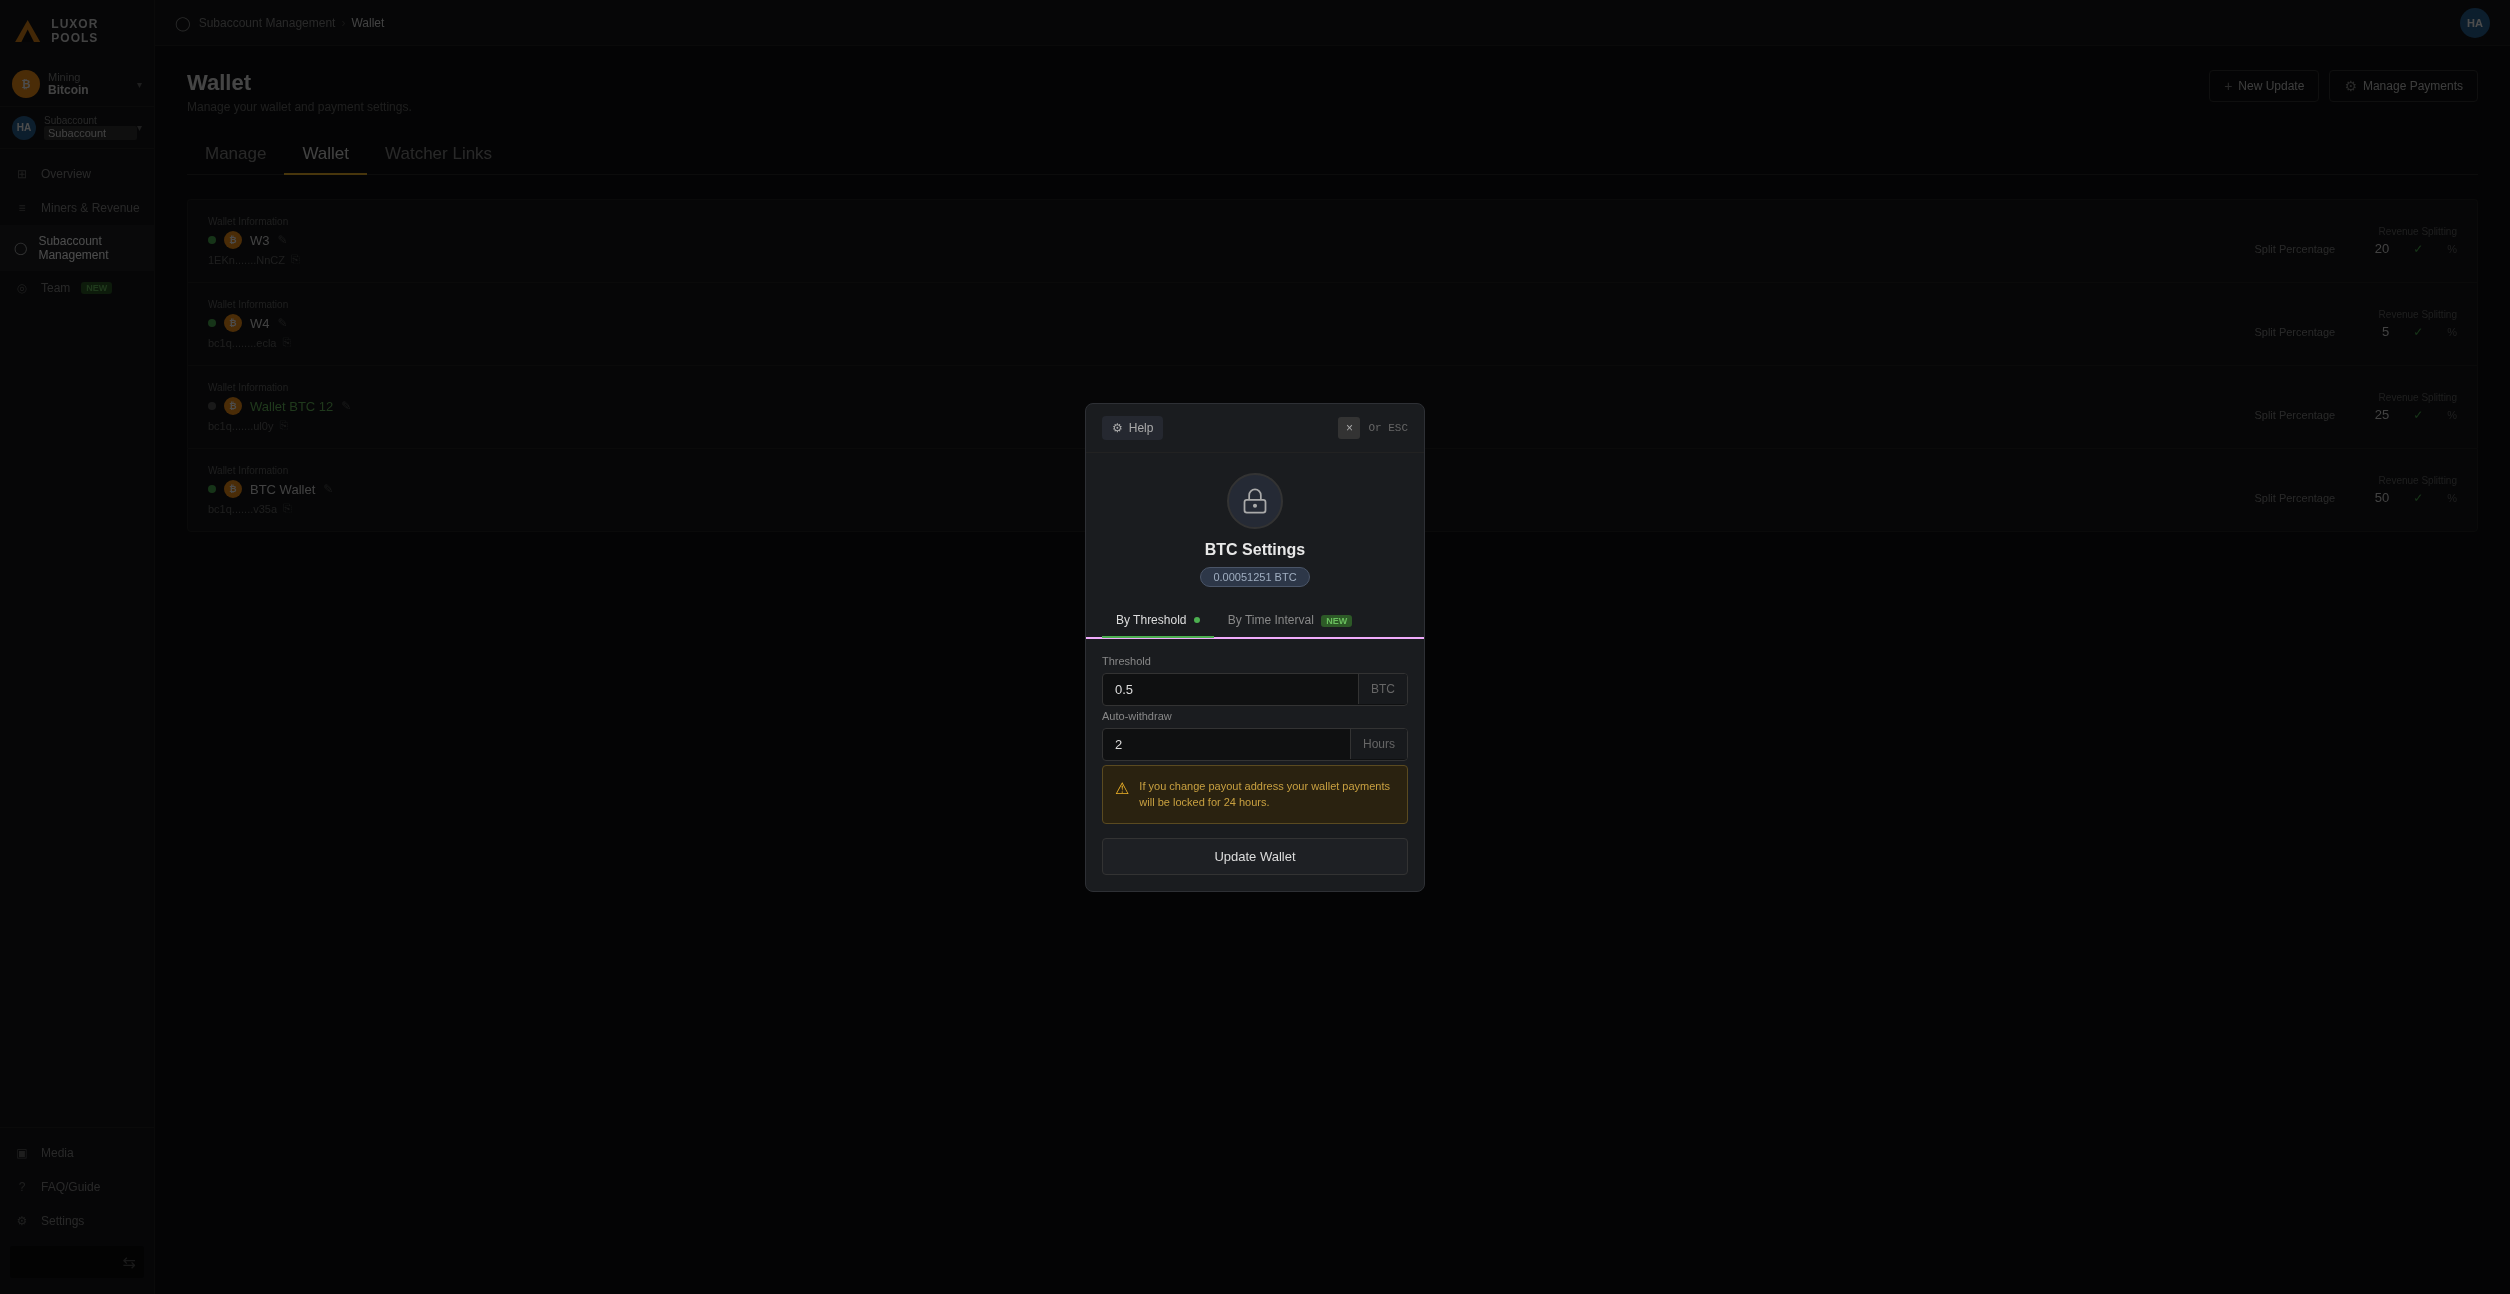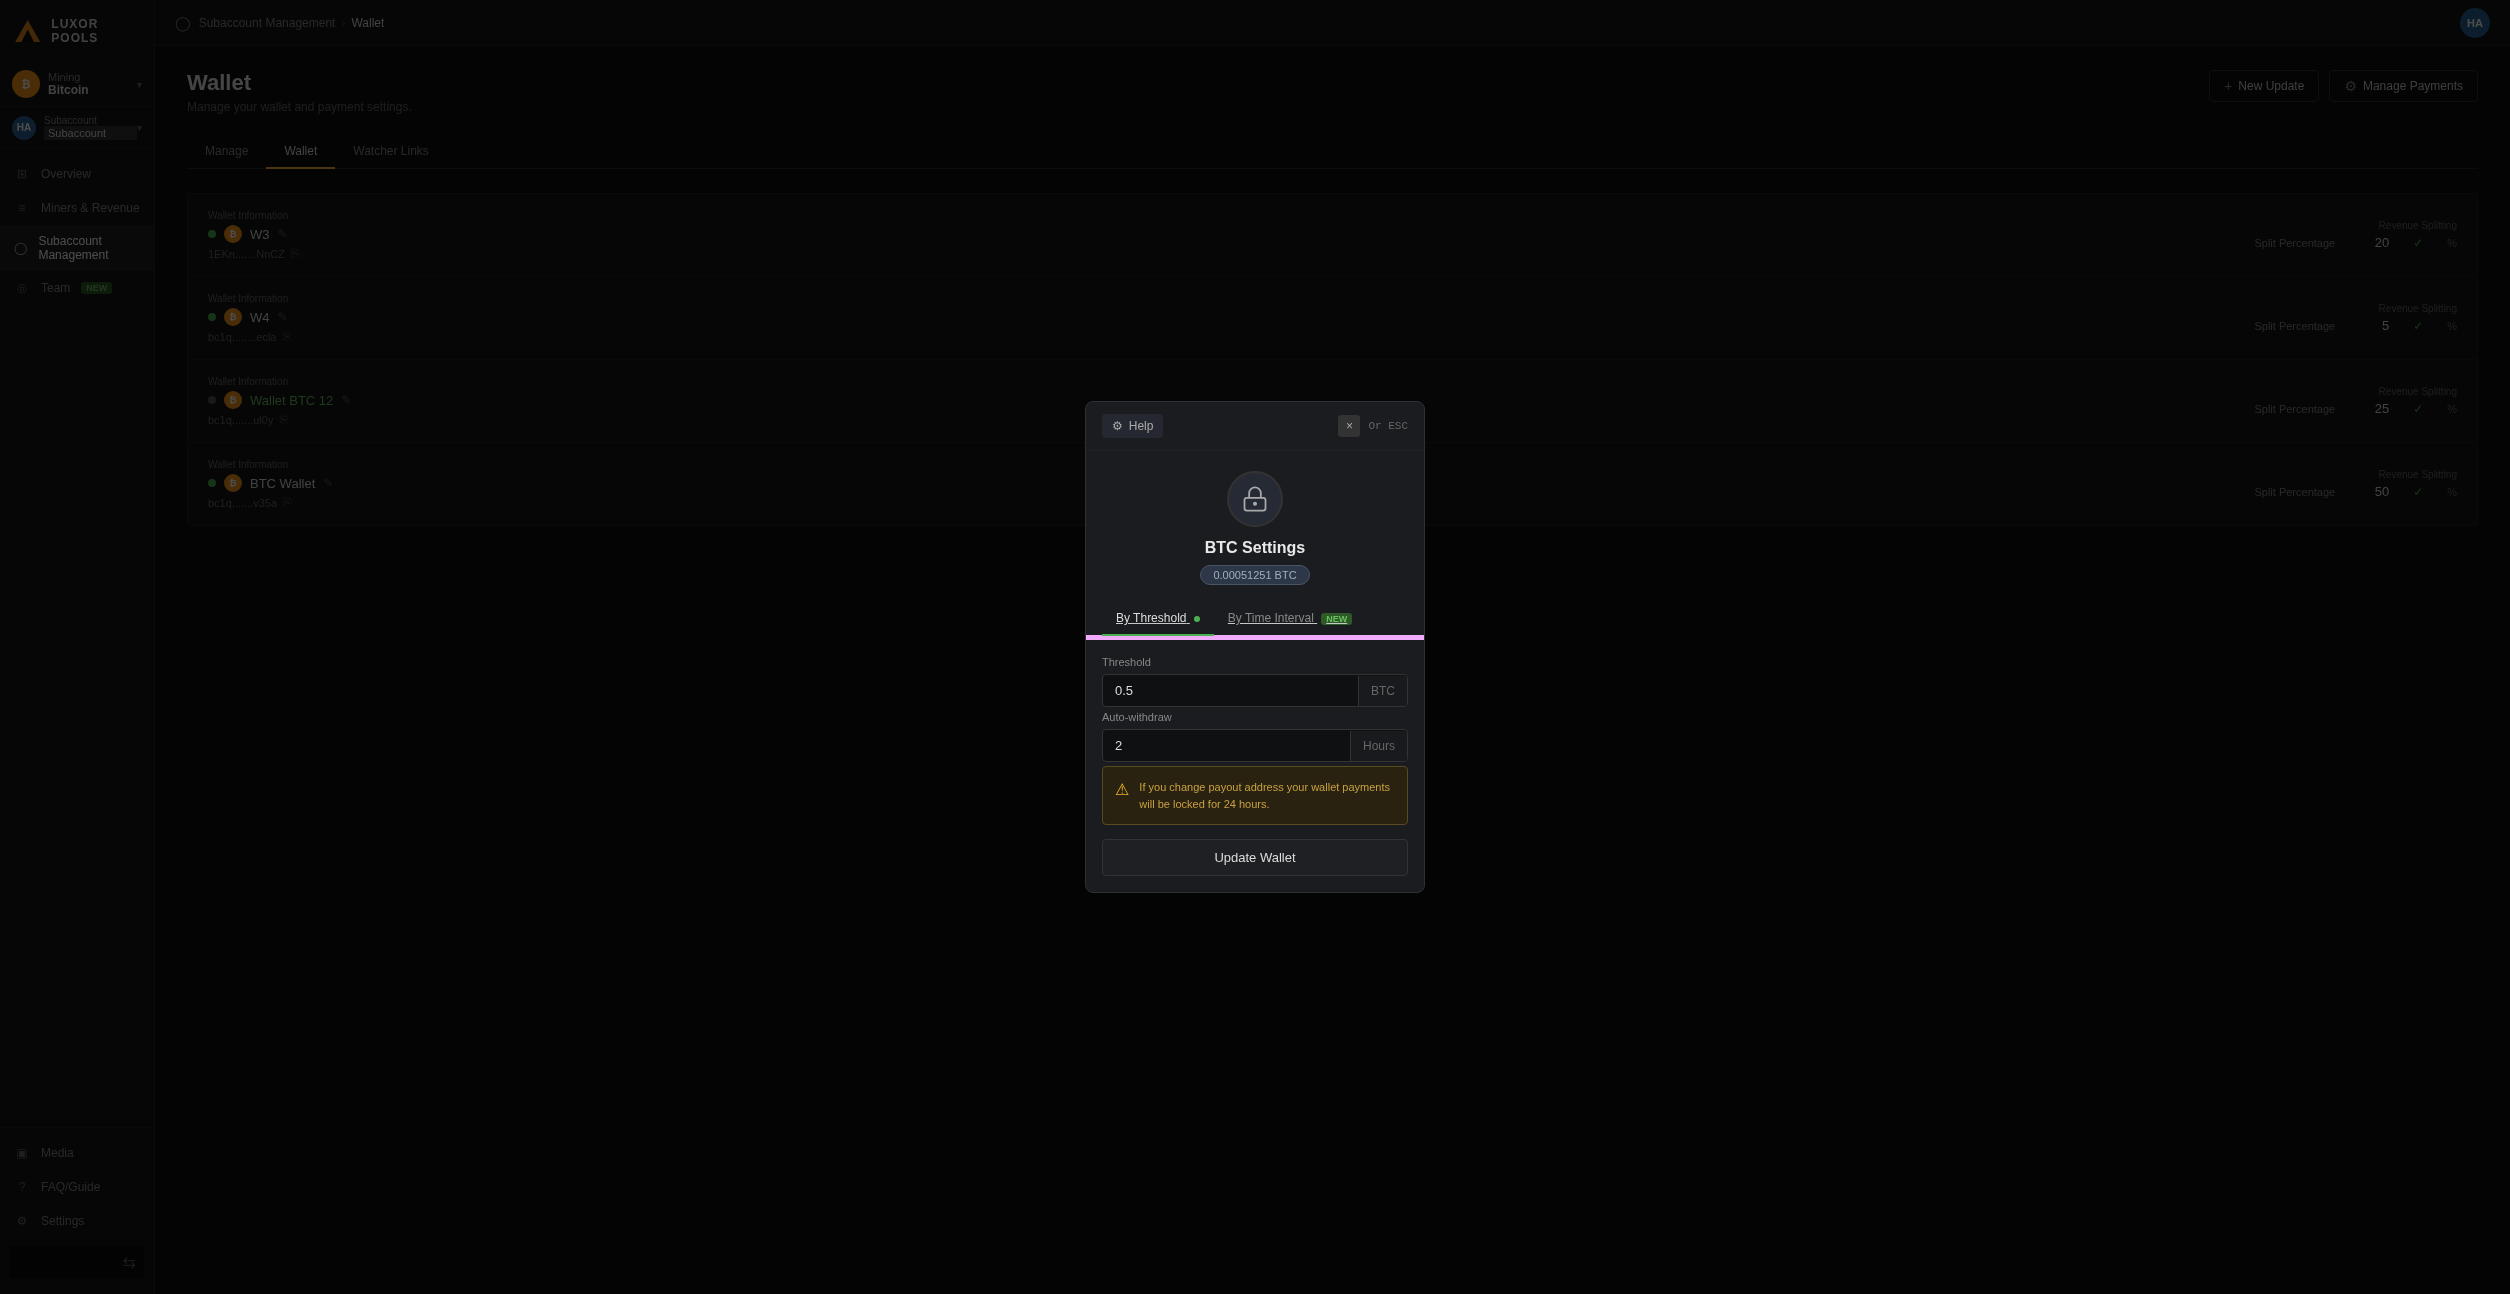--- a/index.html
+++ b/index.html
@@ -175,21 +175,21 @@
 
     
     .tab-nav {
       display: flex;
       border-bottom: 1px solid #2a2a2a;
       margin-bottom: 24px;
       gap: 0;
     }
     .tab-item {
       padding: 10px 18px;
-      font-size: 12px;
+      font-size: 17px;
       color: #888;
       cursor: pointer;
       position: relative;
     }
     .tab-item.active {
       color: #ddd;
     }
     .tab-item.active::after {
       content: '';
       position: absolute;
@@ -370,23 +370,22 @@
       border: 1px solid #4a5568;
       border-radius: 12px;
       padding: 3px 12px;
       font-size: 11px;
       color: #a0aec0;
     }
 
     
     .modal-tabs {
       display: flex;
-      border-bottom: 5px solid #f0abfc;
+      border-bottom: 2px solid #f0abfc;
       padding: 0 16px;
-      text-decoration: underline;
     }
     .modal-tab {
       padding: 10px 14px;
       font-size: 12px;
       color: #888;
       cursor: pointer;
       position: relative;
     }
     .modal-tab.active { color: #ddd; }
     .modal-tab.active::after {

